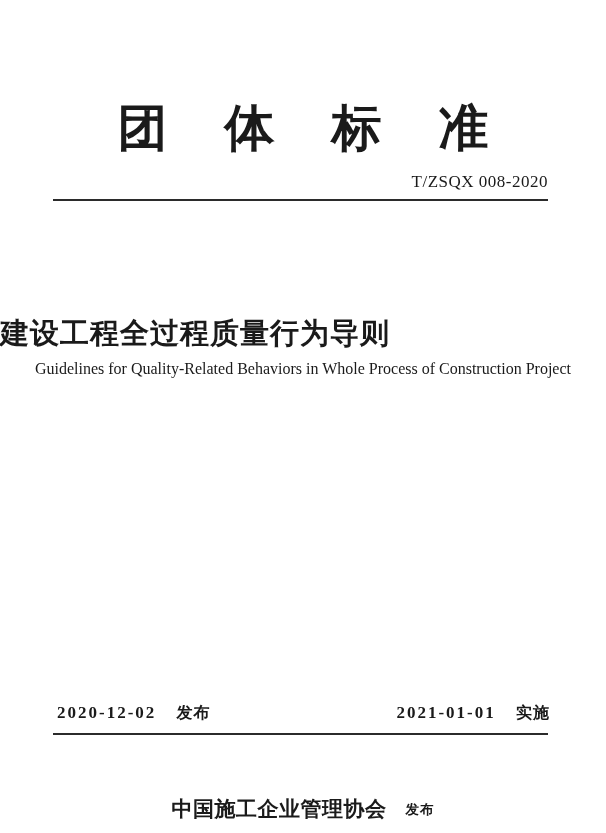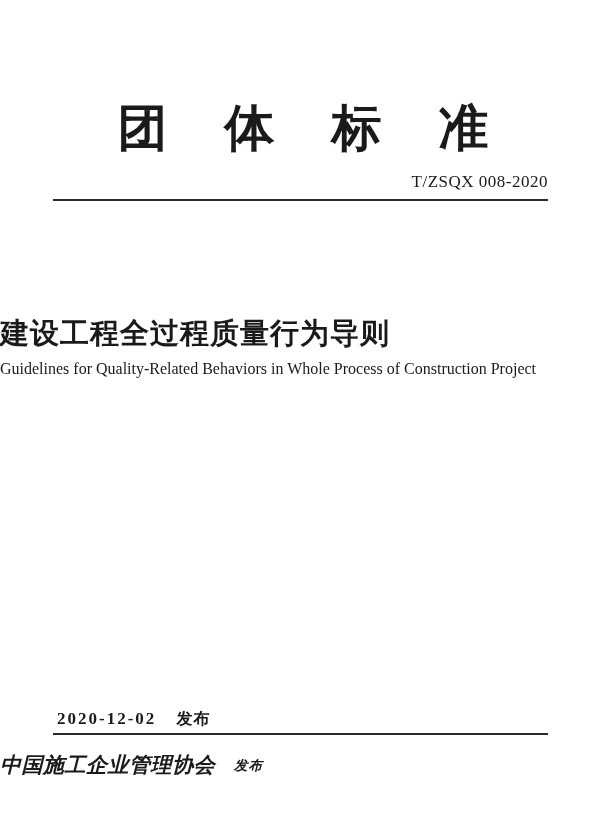--- a/index.html
+++ b/index.html
@@ -71,56 +71,55 @@
     font-weight: 700;
     letter-spacing: 1px;
   }
 
   
   .english-title {
     position: absolute;
     top: 358px;
     left: 0;
     right: 0;
-    text-align: left;
+    text-align: center;
     font-size: 16px;
     line-height: 22px;
     font-weight: 400;
   }
 
   
   .footer-dates {
     position: absolute;
     top: 701px;
     left: 57px;
     right: 56px;
     display: flex;
     justify-content: space-between;
     align-items: baseline;
     font-size: 17px;
-    line-height: 36px;
+    line-height: 24px;
     font-weight: 700;
   }
   .date-group { white-space: nowrap; }
   .date-num { letter-spacing: 2px; }
   .date-label {
     margin-left: 16px;
     font-size: 16px;
     letter-spacing: 1px;
   }
 
   
   .publisher-row {
     position: absolute;
-    top: 750px;
+    top: 794px;
     left: 0;
     right: 0;
-    text-align: left;
+    text-align: center;
     white-space: nowrap;
-    font-style: italic;
   }
   .publisher-name {
     font-size: 21px;
     line-height: 30px;
     font-weight: 700;
     letter-spacing: 0.5px;
   }
   .publisher-label {
     margin-left: 15px;
     font-size: 13.5px;
@@ -147,20 +146,24 @@
 
   <div class="main-title">建设工程全过程质量行为导则</div>
 
   <div class="english-title">Guidelines for Quality-Related Behaviors in Whole Process of Construction Project</div>
 
   <div class="footer-dates">
     <div class="date-group">
       <span class="date-num">2020-12-02</span>
       <span class="date-label">发布</span>
     </div>
+    <div class="date-group">
+      <span class="date-num">2021-01-01</span>
+      <span class="date-label">实施</span>
+    </div>
   </div>
 
   <div class="rule rule-bottom"></div>
 
   <div class="publisher-row">
     <span class="publisher-name">中国施工企业管理协会</span>
     <span class="publisher-label">发布</span>
   </div>
 
 </div>

